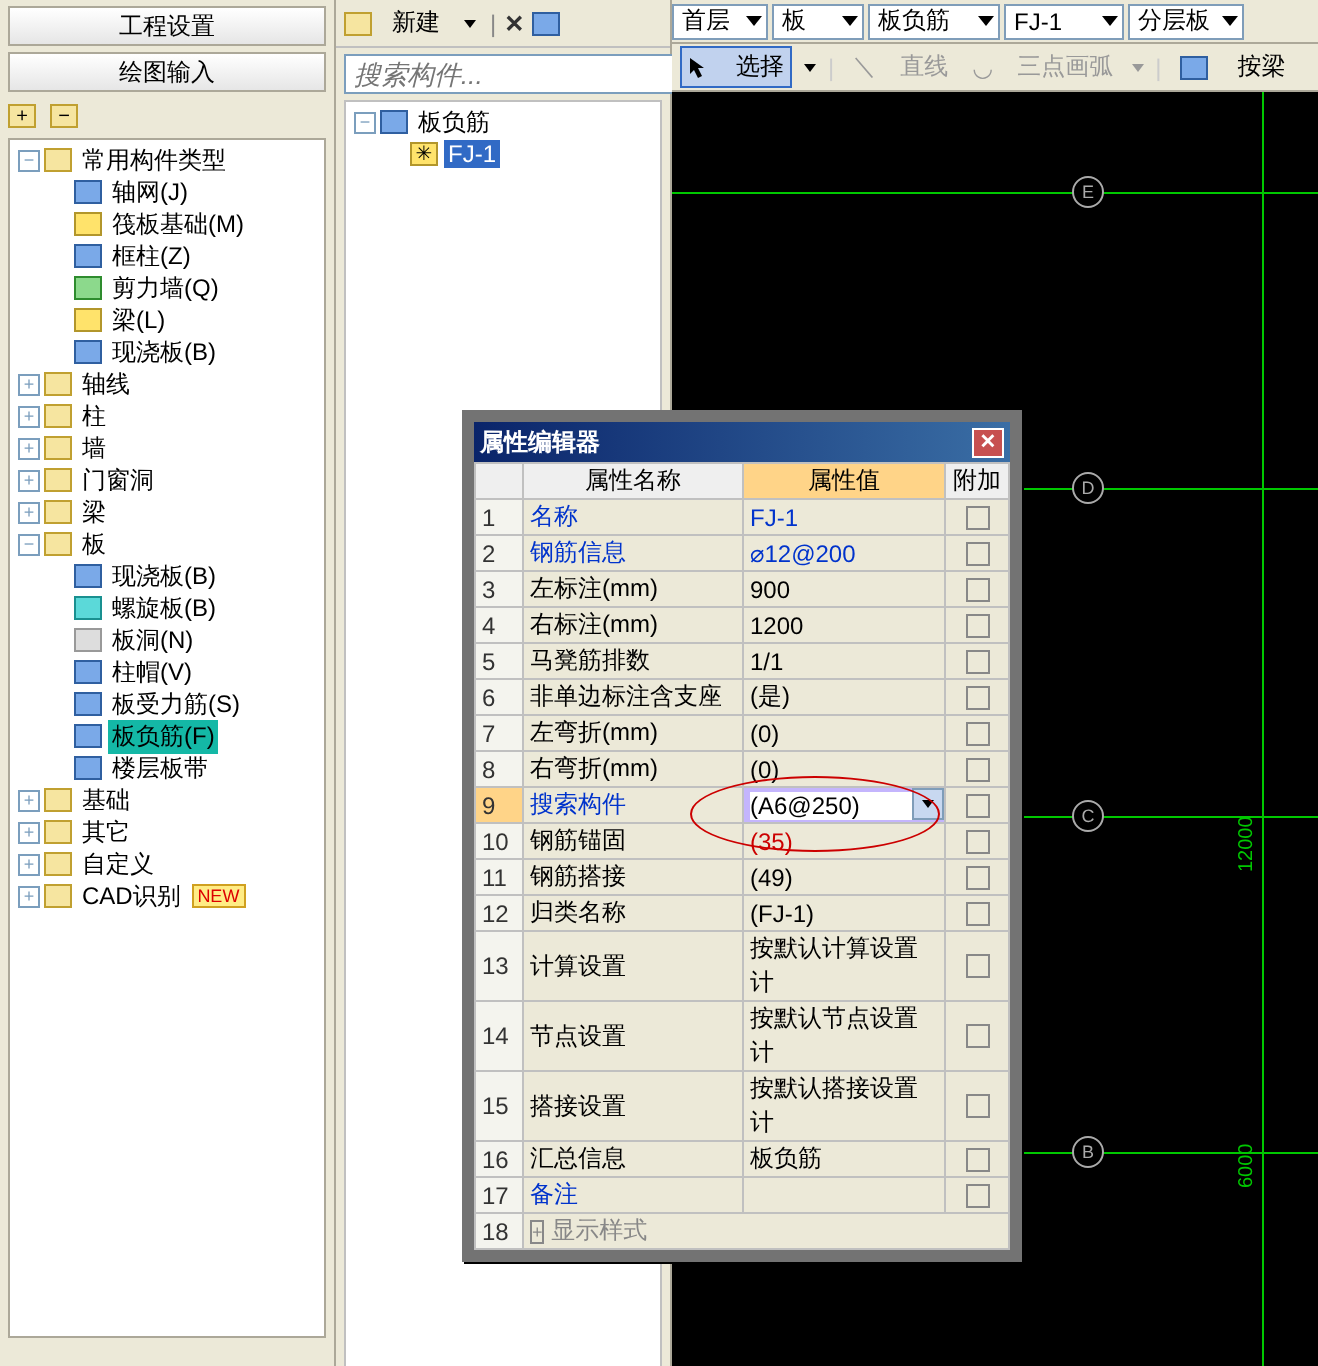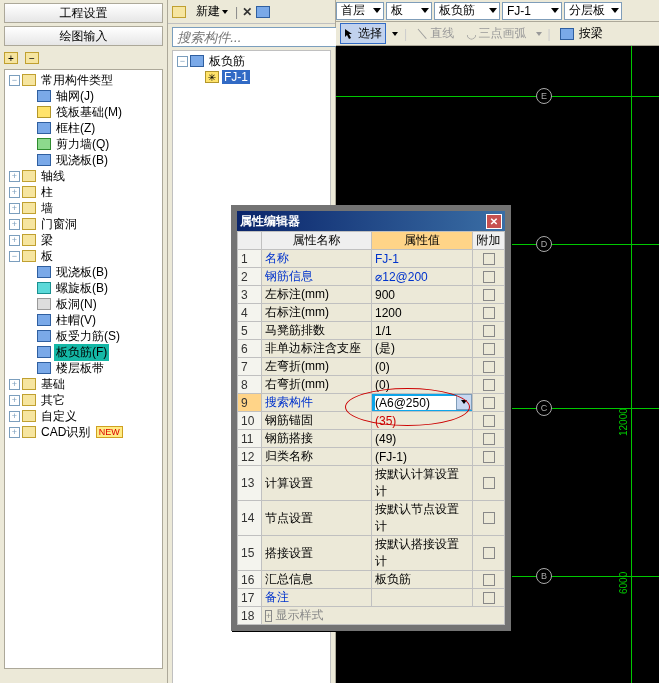--- a/index.html
+++ b/index.html
@@ -28,42 +28,42 @@
   .search { flex:1; height:20px; border:1px solid #7b9ebd; padding:1px 4px; color:#888; font-style:italic; }
   .search-btn { width:20px; height:20px; border:1px solid #7b9ebd; border-left:none; display:flex; align-items:center; justify-content:center; color:#2f5fa0; cursor:pointer; }
   .mid-tree { margin:0 4px; background:#fff; border:1px solid #c0c0c0; height:640px; padding:2px 0; }
   .mid-sel { background:#316ac5; color:#fff; padding:0 2px; }
 
   .right-pane { position:absolute; left:336px; top:0; width:323px; height:683px; background:#000; }
   .rt-toolbar1 { height:22px; background:#ece9d8; border-bottom:1px solid #aca899; display:flex; align-items:center; font-size:12px; overflow:hidden; gap:2px; }
   .rt-combo { height:18px; border:1px solid #7f9db9; background:#fff; display:flex; align-items:center; justify-content:space-between; padding:0 2px 0 4px; }
   .caret { width:0; height:0; border-left:4px solid transparent; border-right:4px solid transparent; border-top:5px solid #000; margin-left:3px; }
   .rt-toolbar2 { height:24px; background:#ece9d8; border-bottom:1px solid #aca899; display:flex; align-items:center; padding:0 4px; gap:6px; overflow:hidden; }
-  .tool-btn { display:flex; align-items:center; gap:2px; color:#000; cursor:pointer; padding:1px 3px; }
+  .tool-btn { display:flex; align-items:center; gap:12px; color:#000; cursor:pointer; padding:1px 3px; }
   .tool-btn.dis { color:#999; }
   .sel-btn { border:1px solid #316ac5; background:#c1d2ee; }
   .canvas { position:absolute; left:0; top:46px; right:0; bottom:0; background:#000; }
   .grid-line { position:absolute; background:#00c800; }
   .node-circle { position:absolute; width:16px; height:16px; border:1px solid #aaa; border-radius:50%; color:#aaa; font-size:9px; display:flex; align-items:center; justify-content:center; background:#000; }
   .dim-text { position:absolute; color:#00c800; font-size:10px; transform:rotate(-90deg); transform-origin:left top; }
 
   .prop-dialog { position:absolute; left:231px; top:205px; width:280px; background:#ece9d8; border:6px solid #737373; box-shadow:1px 1px 0 #000; }
   .prop-title { background:linear-gradient(90deg,#0a246a,#3a6ea5); color:#fff; height:20px; display:flex; align-items:center; justify-content:space-between; padding:0 3px; font-weight:bold; font-size:12px; }
   .prop-close { width:16px; height:15px; background:#c75050; border:1px solid #fff; color:#fff; display:flex; align-items:center; justify-content:center; font-size:10px; cursor:pointer; }
   .prop-table { width:100%; border-collapse:collapse; table-layout:fixed; }
   .prop-table th, .prop-table td { border:1px solid #c0c0c0; height:18px; padding:0 3px; font-size:12px; text-align:left; overflow:hidden; }
   .prop-table th { background:#efefef; text-align:center; font-weight:normal; }
   .prop-table th.val-head { background:#ffd488;margin-left:28px; }
   .row-num { background:#f4f4ee; text-align:center; color:#333; width:22px; }
   .name-col { color:#0033cc; }
   .name-col.black { color:#000;margin-top:23px; }
   .val-col { color:#0033cc; }
   .val-col.black { color:#000; }
   .chk { width:12px; height:12px; border:1px solid #888; margin:auto; display:block; }
-  .cell-ed { position:relative; background:#0ea5e9; }
+  .cell-ed { position:relative; background:#c4b5fd; }
   .cell-ed input { width:100%; border:none; font-size:12px; font-family:inherit; color:#000; padding:0; outline:none; }
   .dd-btn { position:absolute; right:0; top:0; width:16px; height:16px; background:#c8d8f0; border:1px solid #7f9db9; display:flex; align-items:center; justify-content:center; }
   .ellipse { position:absolute; left:345px; top:388px; width:125px; height:38px; border:1px solid #c00; border-radius:50%; pointer-events:none; }
   .plus-box { width:11px; height:11px; border:1px solid #888; font-size:9px; line-height:9px; text-align:center; }
   .smcaret{ width:0;height:0;border-left:3px solid transparent;border-right:3px solid transparent;border-top:4px solid #000; }
 </style>
 </head>
 <body>
 
 <div class="left-pane">
@@ -92,20 +92,25 @@
       </div>
     <div class="node">
         <span class="ind" style="width:32px"></span>
         <span class="ic ic-blue"></span>
         <span class="lbl">框柱(Z)</span>
       </div>
     <div class="node">
         <span class="ind" style="width:32px"></span>
         <span class="ic ic-green"></span>
         <span class="lbl">剪力墙(Q)</span>
+      </div>
+    <div class="node">
+        <span class="ind" style="width:32px"></span>
+        <span class="ic ic-yellow"></span>
+        <span class="lbl">梁(L)</span>
       </div>
     <div class="node">
         <span class="ind" style="width:32px"></span>
         <span class="ic ic-blue"></span>
         <span class="lbl">现浇板(B)</span>
       </div>
     <div class="node">
         <span class="ind" style="width:4px"></span>
         <span class="tw">+</span>
         <span class="ic ic-folder"></span>

